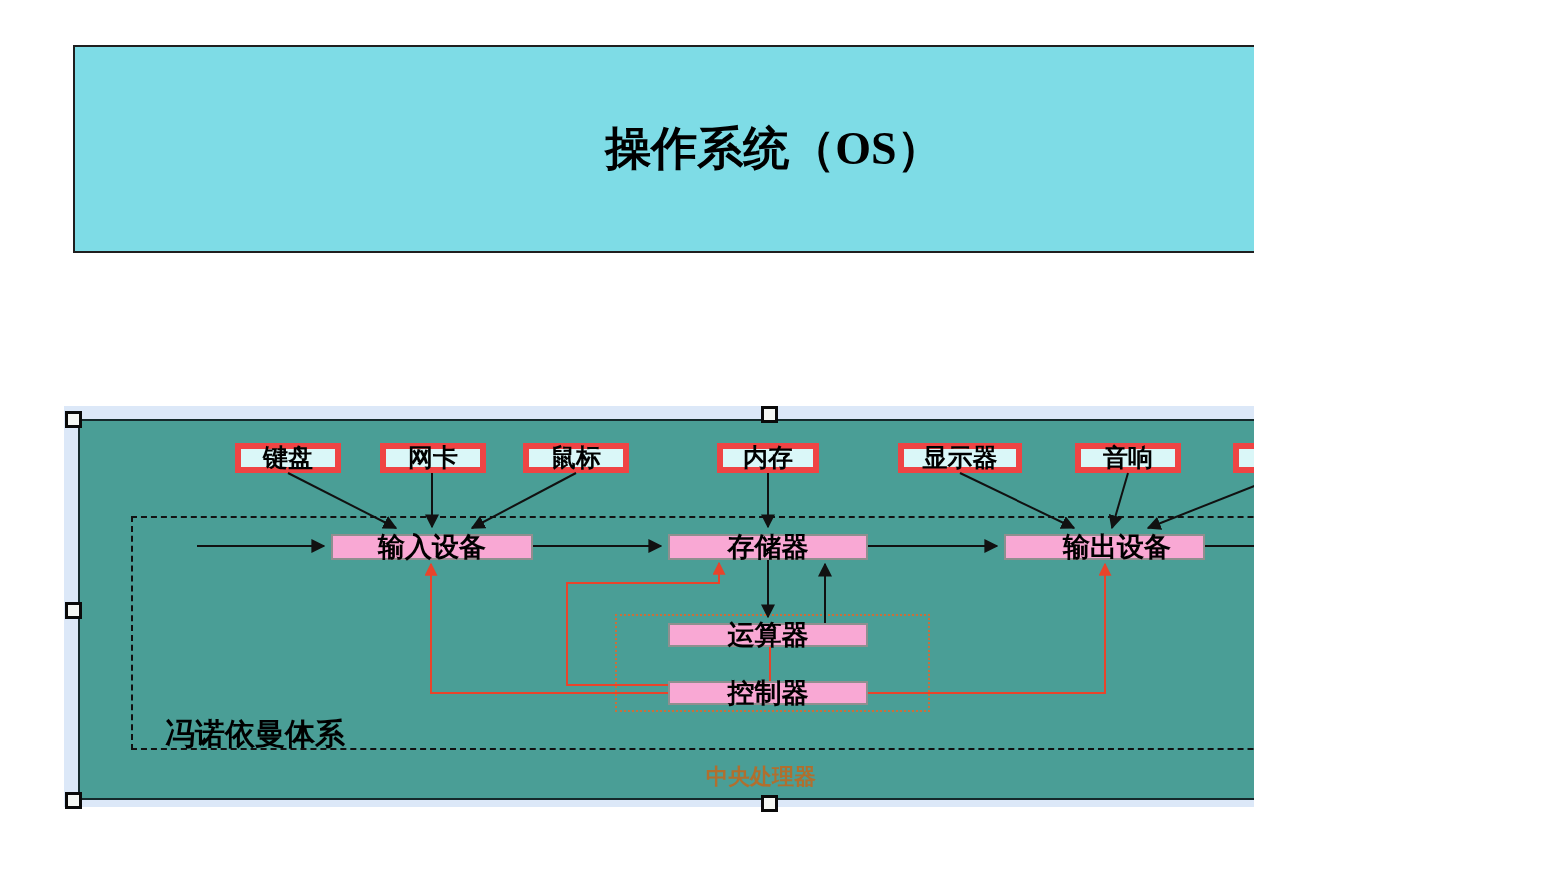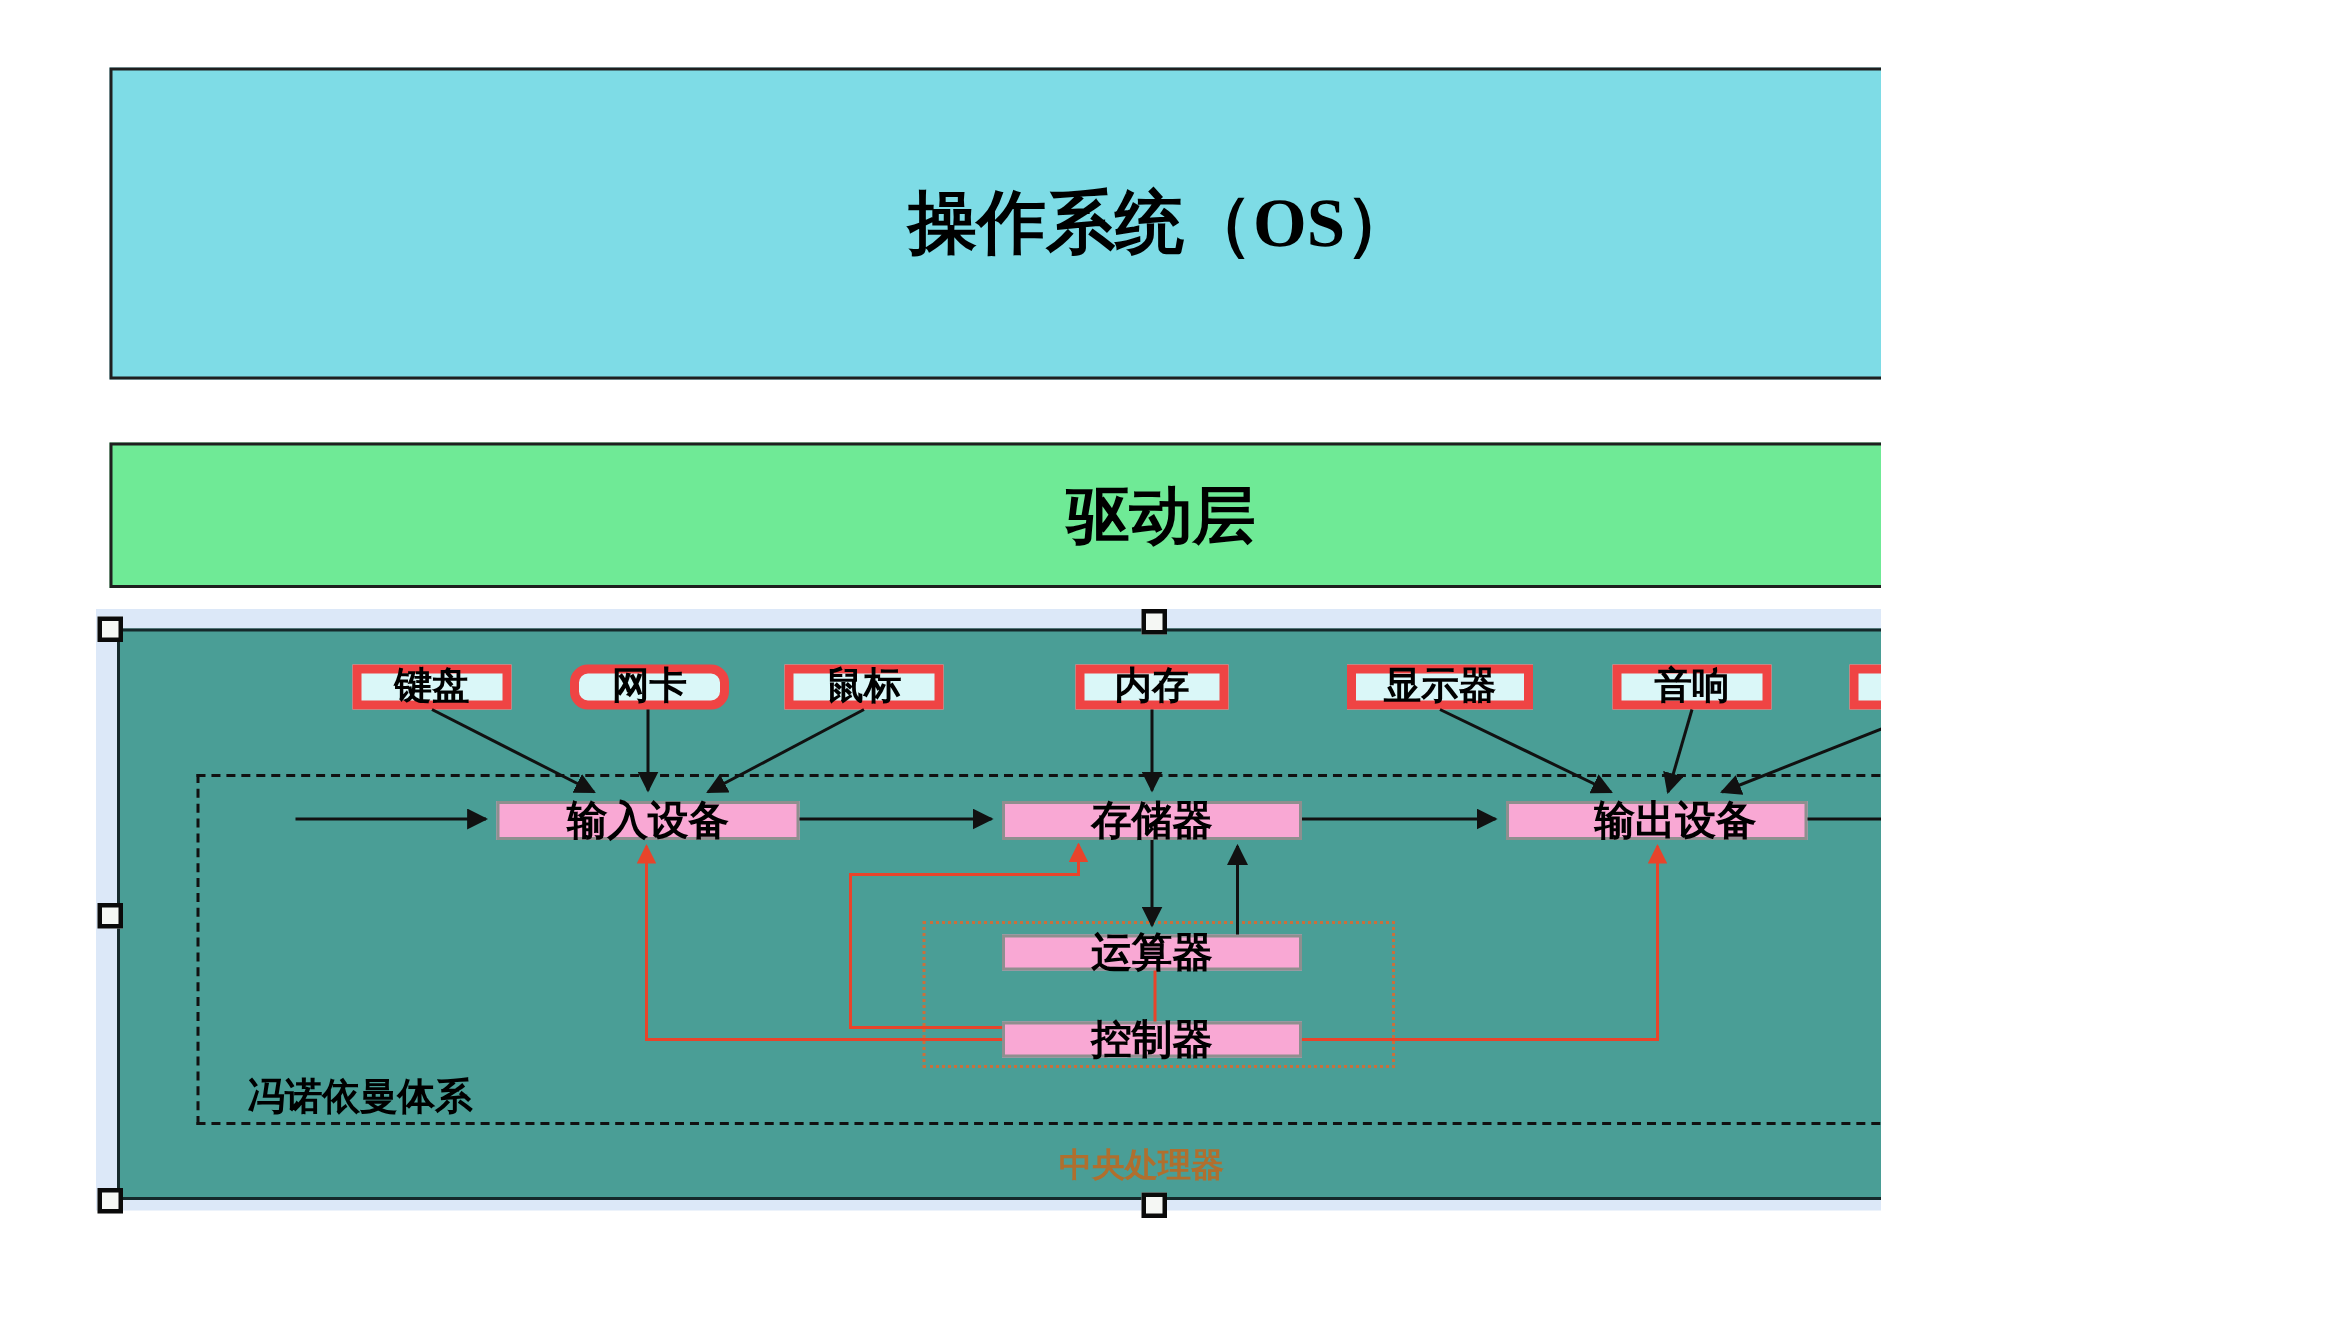--- a/index.html
+++ b/index.html
@@ -47,21 +47,21 @@
     display:flex;align-items:center;justify-content:center;
     font-weight:bold;font-size:27px;color:#000;white-space:nowrap;overflow:visible;
   }
   #box-input  {left:331px;top:534px;width:202px;height:26px;}
   #box-storage{left:668px;top:534px;width:200px;height:26px;}
   #box-output {left:1004px;top:534px;width:201px;height:26px;padding-left:25px;}
   #box-alu    {left:668px;top:623px;width:200px;height:24px;}
   #box-ctrl   {left:668px;top:681px;width:200px;height:24px;}
   
   #vn-label{
-    left:165px;top:714px;font-weight:bold;font-size:25px;color:#000;white-space:nowrap;
+    left:165px;top:714px;font-weight:bold;font-size:30px;color:#000;white-space:nowrap;
   }
   #cpu-label{
     left:706px;top:718px;font-weight:bold;font-size:22px;color:#b06f2e;white-space:nowrap;margin-top:44px;
   }
   
   #arrows{left:0;top:0;width:1554px;height:884px;pointer-events:none;}
   
   .handle{
     position:absolute;width:11px;height:11px;background:#f5f7f4;
     border:3px solid #0a0a0a;box-sizing:content-box;
@@ -69,35 +69,32 @@
 </style>
 </head>
 <body>
 
 <div id="stage">
 
   <div class="layer-bar" id="os-bar">
     <span>操作系统（OS）</span>
   </div>
 
-  <div class="layer-bar" id="driver-bar">
-    <span>驱动层</span>
-  </div>
 
   <div class="abs" id="selection-frame"></div>
   <div class="abs" id="teal-panel"></div>
 
   <div class="abs" id="vn-frame"></div>
 
   <div class="abs" id="cpu-frame"></div>
 
   <div class="dev-box" style="left:235px;width:106px;">
     <span>键盘</span>
   </div>
-  <div class="dev-box" style="left:380px;width:106px;border-radius:12px;">
+  <div class="dev-box" style="left:380px;width:106px;">
     <span>网卡</span>
   </div>
   <div class="dev-box" style="left:523px;width:106px;">
     <span>鼠标</span>
   </div>
   <div class="dev-box" style="left:717px;width:102px;">
     <span>内存</span>
   </div>
   <div class="dev-box" style="left:898px;width:124px;">
     <span>显示器</span>

